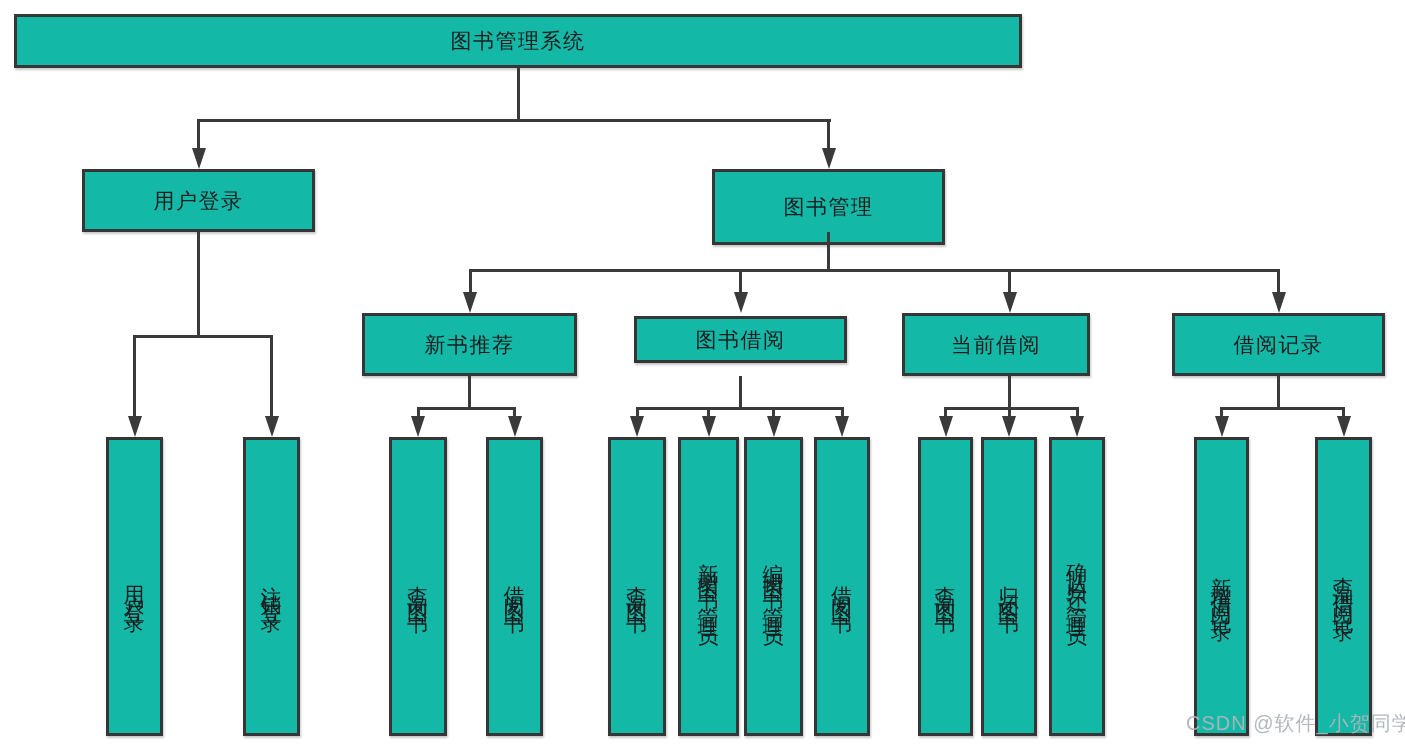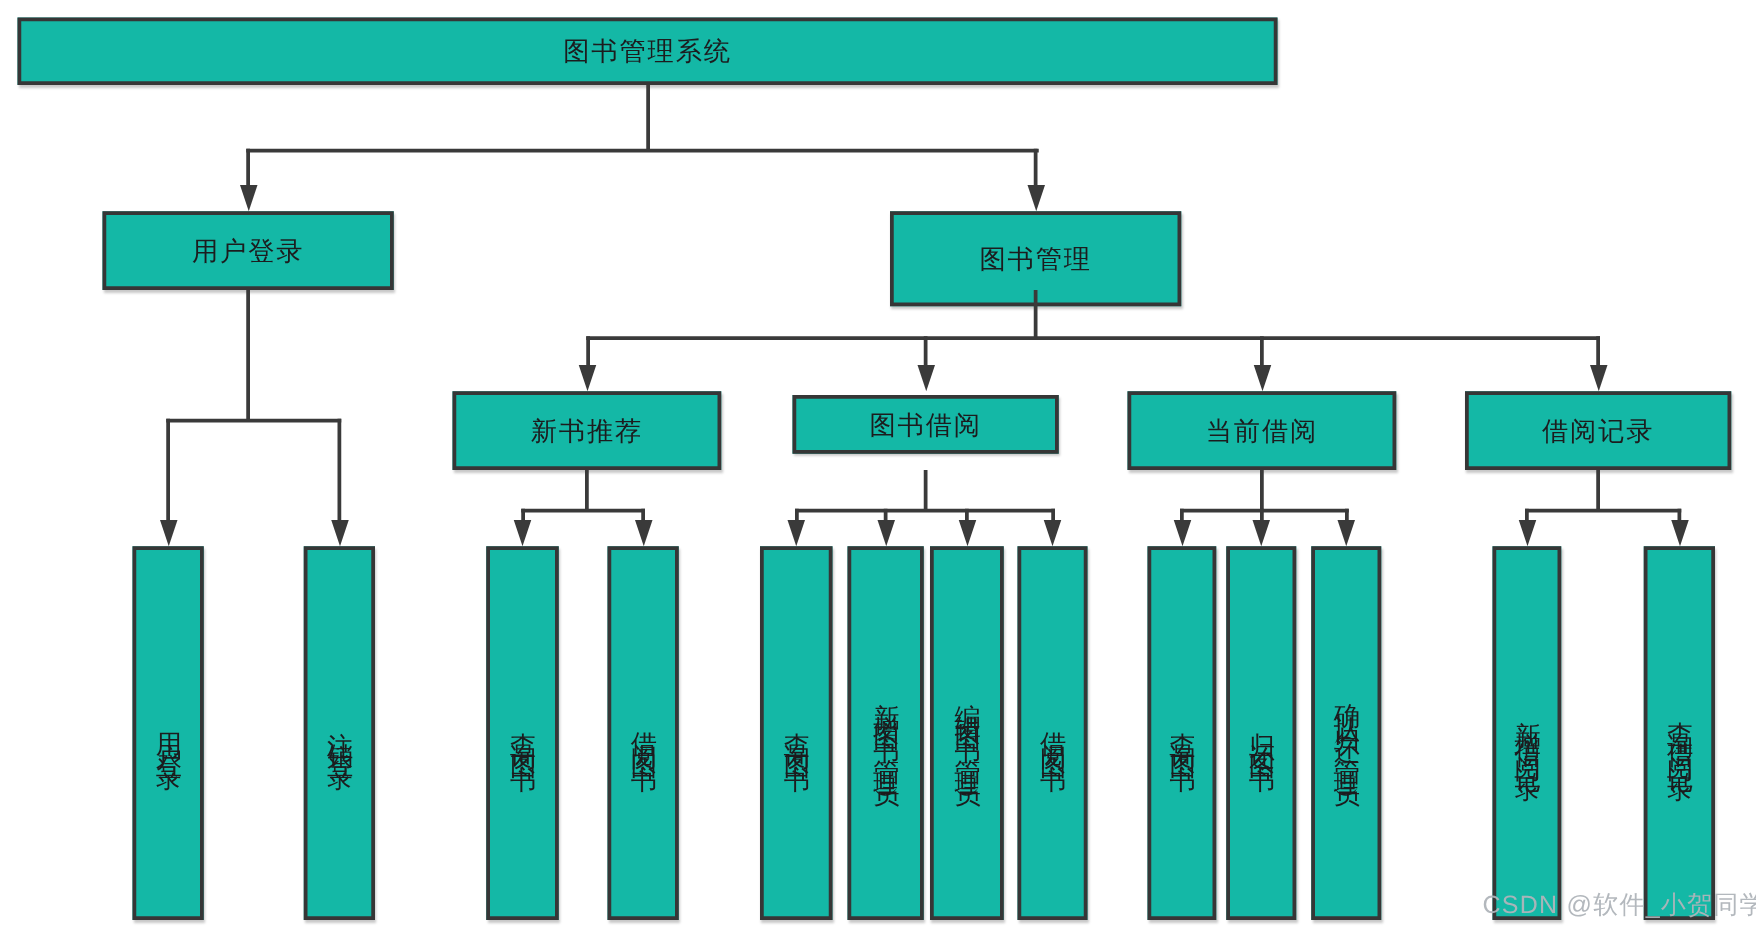--- a/index.html
+++ b/index.html
@@ -43,21 +43,21 @@
   <div class="box" style="left:712px;top:169px;width:233px;height:76px">
     <span class="hlabel">图书管理</span>
   </div>
 
   <div class="box" style="left:362px;top:313px;width:215px;height:63px">
     <span class="hlabel">新书推荐</span>
   </div>
   <div class="box" style="left:634px;top:316px;width:213px;height:47px">
     <span class="hlabel">图书借阅</span>
   </div>
-  <div class="box" style="left:902px;top:313px;width:215px;height:63px">
+  <div class="box" style="left:902px;top:313px;width:188px;height:63px">
     <span class="hlabel">当前借阅</span>
   </div>
   <div class="box" style="left:1172px;top:313px;width:213px;height:63px">
     <span class="hlabel">借阅记录</span>
   </div>
 
   <div class="box" style="left:106px;top:437px;width:57px;height:299px">
     <span class="vtext">用户登录</span>
   </div>
   <div class="box" style="left:243px;top:437px;width:57px;height:299px">

